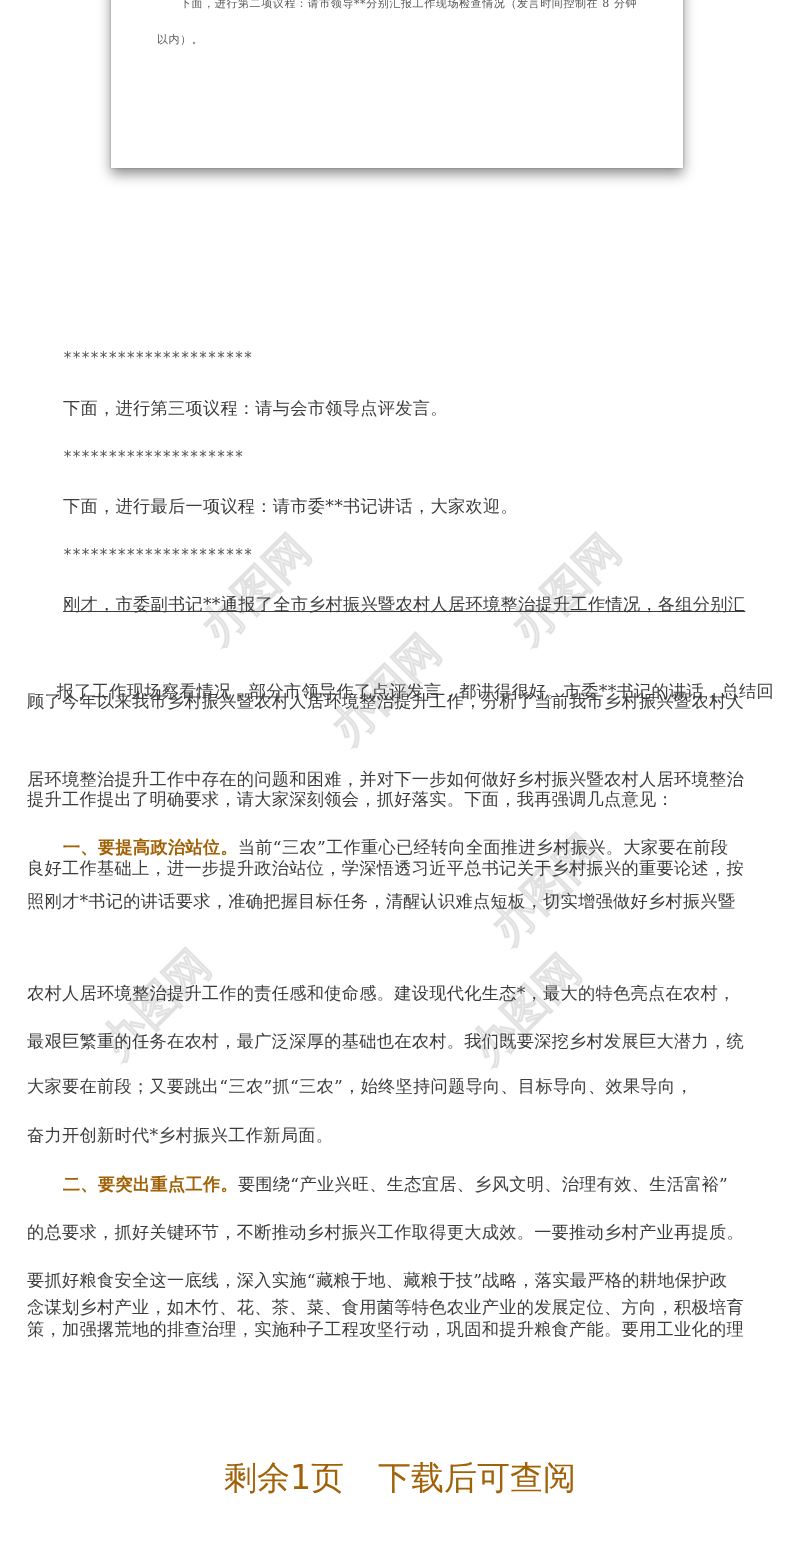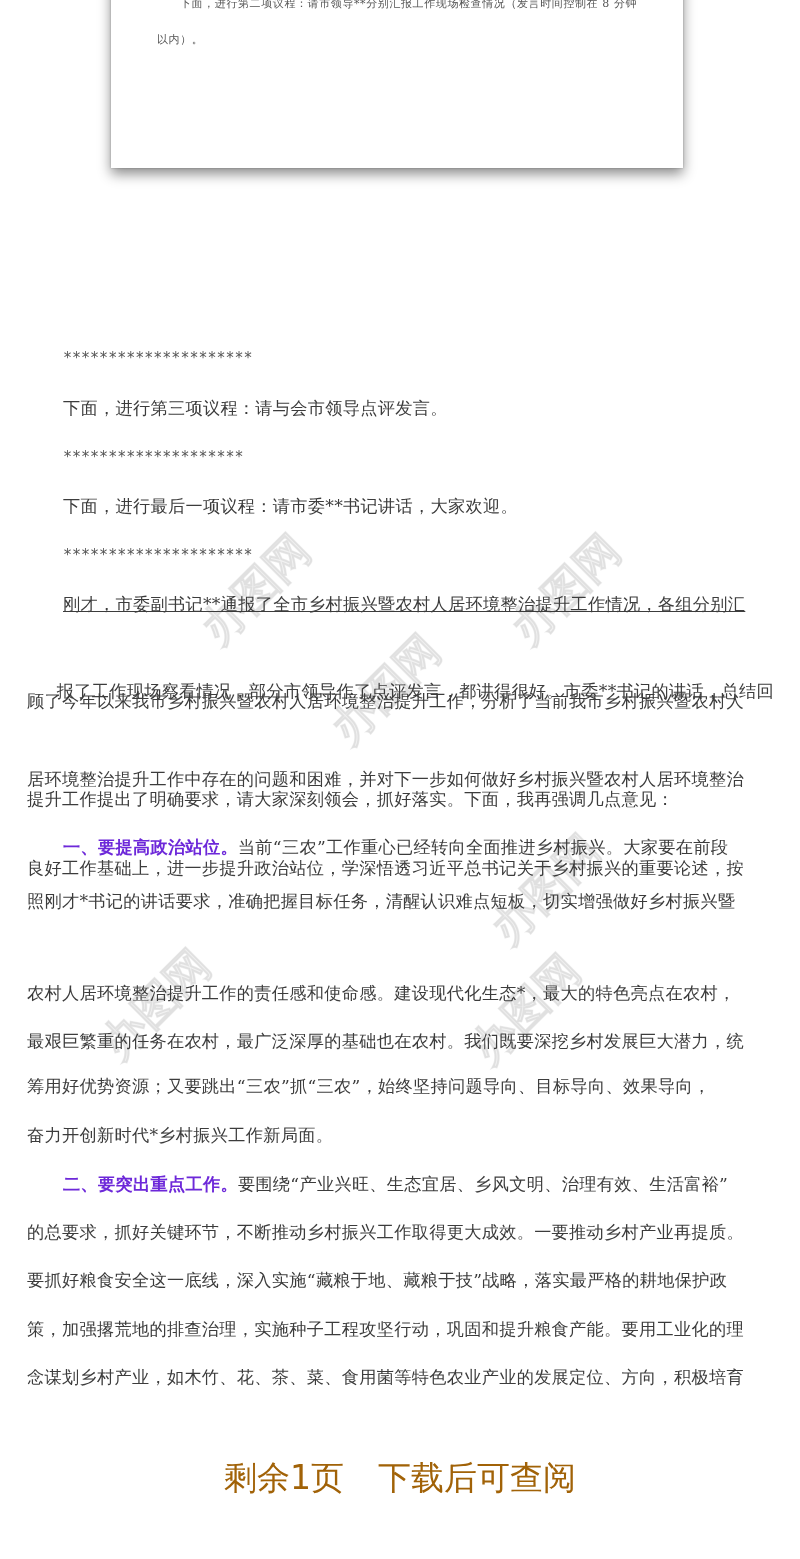--- a/index.html
+++ b/index.html
@@ -23,21 +23,21 @@
 
   
   .doc { position: absolute; left: 0; top: 0; width: 800px; }
   .line {
     position: absolute; left: 27px; width: 747px;
     font-size: 17.2px; line-height: 24px; white-space: nowrap;
     color: #3c3c3c; letter-spacing: 0.3px;
   }
   .line.indent { left: 63px; }
   .line.stars { left: 63px; letter-spacing: 0px; font-family: "DejaVu Sans Mono", monospace; font-size: 15px; color: #555; }
-  .bold { font-weight: bold; color: #6d28d9; }
+  .bold { font-weight: bold; color: #a16207; }
 
   
   .wm {
     position: absolute; font-family: "DejaVu Sans", sans-serif; font-size: 44px;
     color: rgba(0,0,0,0.05); transform: rotate(-45deg); white-space: nowrap;
     pointer-events: none; font-weight: bold;
     -webkit-text-stroke: 1px rgba(0,0,0,0.07);
   }
 
   
@@ -78,27 +78,27 @@
   <div class="line" style="top:767px;">居环境整治提升工作中存在的问题和困难，并对下一步如何做好乡村振兴暨农村人居环境整治</div>
   <div class="line" style="top:787px;">提升工作提出了明确要求，请大家深刻领会，抓好落实。下面，我再强调几点意见：</div>
 
   <div class="line indent" style="top:835px;">
     <span class="bold">一、要提高政治站位。</span><span>当前“三农”工作重心已经转向全面推进乡村振兴。大家要在前段</span>
   </div>
   <div class="line" style="top:856px;">良好工作基础上，进一步提升政治站位，学深悟透习近平总书记关于乡村振兴的重要论述，按</div>
   <div class="line" style="top:889px;">照刚才*书记的讲话要求，准确把握目标任务，清醒认识难点短板，切实增强做好乡村振兴暨</div>
   <div class="line" style="top:981px;">农村人居环境整治提升工作的责任感和使命感。建设现代化生态*，最大的特色亮点在农村，</div>
   <div class="line" style="top:1029px;">最艰巨繁重的任务在农村，最广泛深厚的基础也在农村。我们既要深挖乡村发展巨大潜力，统</div>
-  <div class="line" style="top:1074px;">筹用好优势资源；又要跳出“三农”抓“三农”，始终坚持问题导向、目标导向、效果导向，</div>
+  <div class="line" style="top:1074px;">大家要在前段；又要跳出“三农”抓“三农”，始终坚持问题导向、目标导向、效果导向，</div>
   <div class="line" style="top:1123px;">奋力开创新时代*乡村振兴工作新局面。</div>
 
   <div class="line indent" style="top:1172px;">
     <span class="bold">二、要突出重点工作。</span><span>要围绕“产业兴旺、生态宜居、乡风文明、治理有效、生活富裕”</span>
   </div>
   <div class="line" style="top:1220px;">的总要求，抓好关键环节，不断推动乡村振兴工作取得更大成效。一要推动乡村产业再提质。</div>
   <div class="line" style="top:1268px;">要抓好粮食安全这一底线，深入实施“藏粮于地、藏粮于技”战略，落实最严格的耕地保护政</div>
   <div class="line" style="top:1317px;">策，加强撂荒地的排查治理，实施种子工程攻坚行动，巩固和提升粮食产能。要用工业化的理</div>
-  <div class="line" style="top:1365px;">念谋划乡村产业，如木竹、花、茶、菜、食用菌等特色农业产业的发展定位、方向，积极培育</div>
+  <div class="line" style="top:1295px;">念谋划乡村产业，如木竹、花、茶、菜、食用菌等特色农业产业的发展定位、方向，积极培育</div>
 </div>
 
 <div class="footer-notice">
   <span>剩余1页</span><span class="gap"></span><span>下载后可查阅</span>
 </div>
 
 </body></html>

